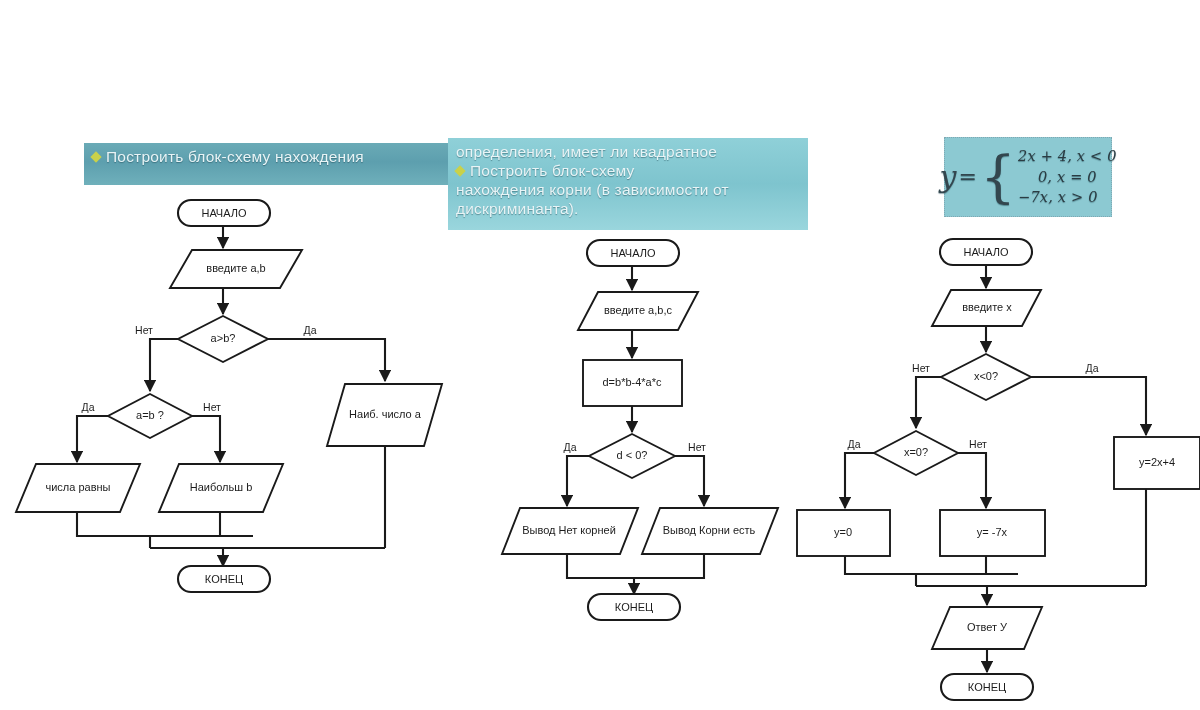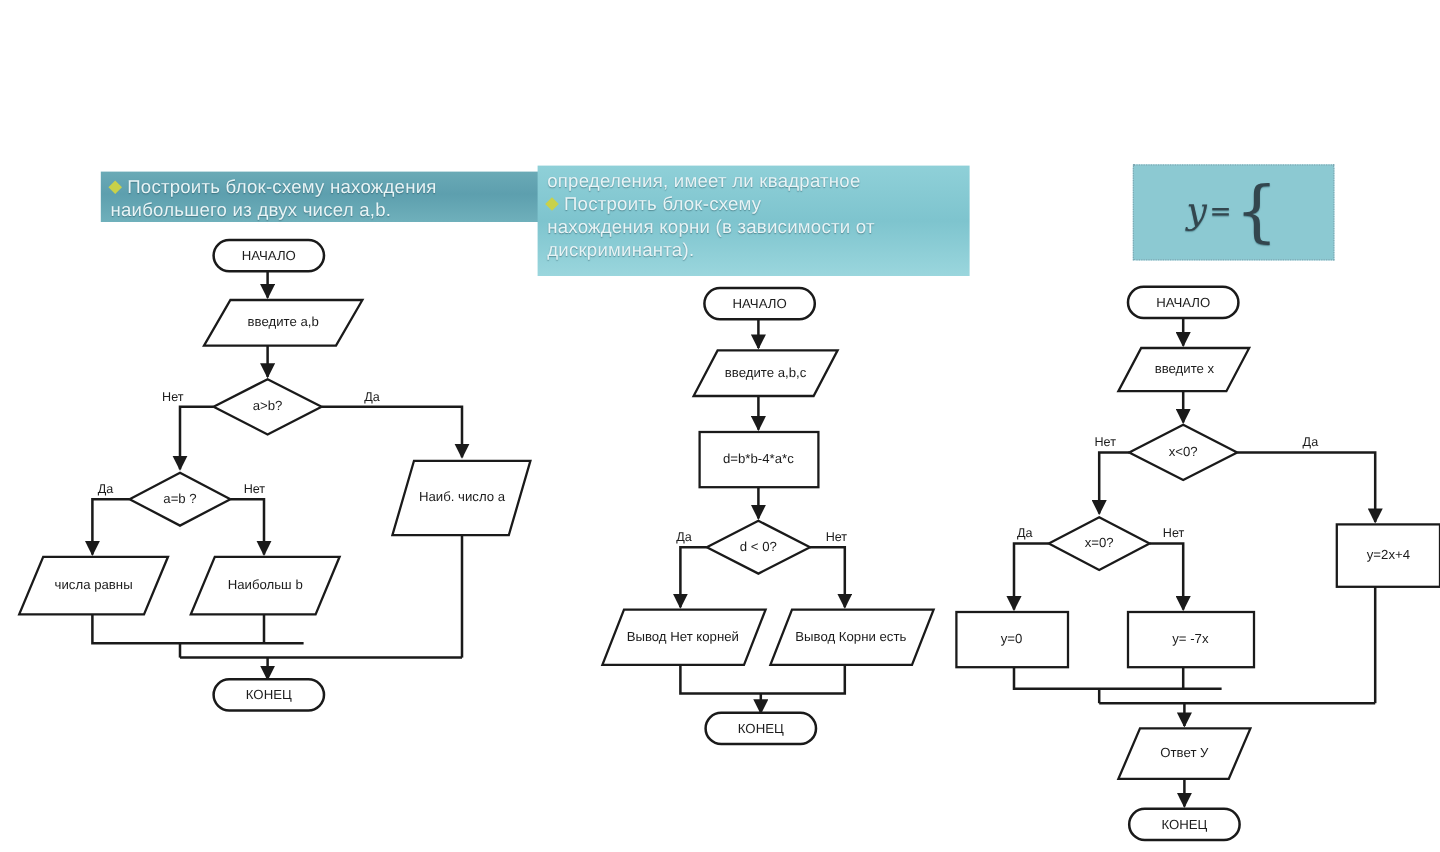--- a/index.html
+++ b/index.html
@@ -150,36 +150,40 @@
     dominant-baseline: middle;
   }
 </style>
 </head>
 <body>
 
 <div class="stage">
 
   <div class="banner" id="banner-1">
     <span class="banner-line"><span class="bullet"></span><span>Построить блок-схему нахождения</span></span>
-    <span class="banner-line">наибольшего из двух чисел a,b.</span>
   </div>
 
   <div class="banner" id="banner-2">
     <span class="banner-line">определения, имеет ли квадратное</span>
     <span class="banner-line"><span class="bullet"></span><span>Построить блок-схему</span></span>
     <span class="banner-line">нахождения корни (в зависимости от</span>
     <span class="banner-line">дискриминанта).</span>
   </div>
 
   <div class="banner" id="banner-3">
     <div class="dots"></div>
     <div class="formula-wrap">
       <span class="f-y">y</span>
       <span class="f-eq">=</span>
       <span class="f-brace">{</span>
+      <span class="f-cases">
+        <span class="f-c1">2x + 4, x &lt; 0</span>
+        <span class="f-c2">0, x = 0</span>
+        <span class="f-c3">−7x, x &gt; 0</span>
+      </span>
     </div>
   </div>
 
   <svg class="flow" viewBox="0 0 1200 710">
     <defs>
       <marker id="arrow" viewBox="0 0 10 10" refX="9" refY="5" markerWidth="6" markerHeight="6" orient="auto-start-reverse">
         <path d="M 0 0 L 10 5 L 0 10 z" fill="#1a1a1a"></path>
       </marker>
     </defs>
 

